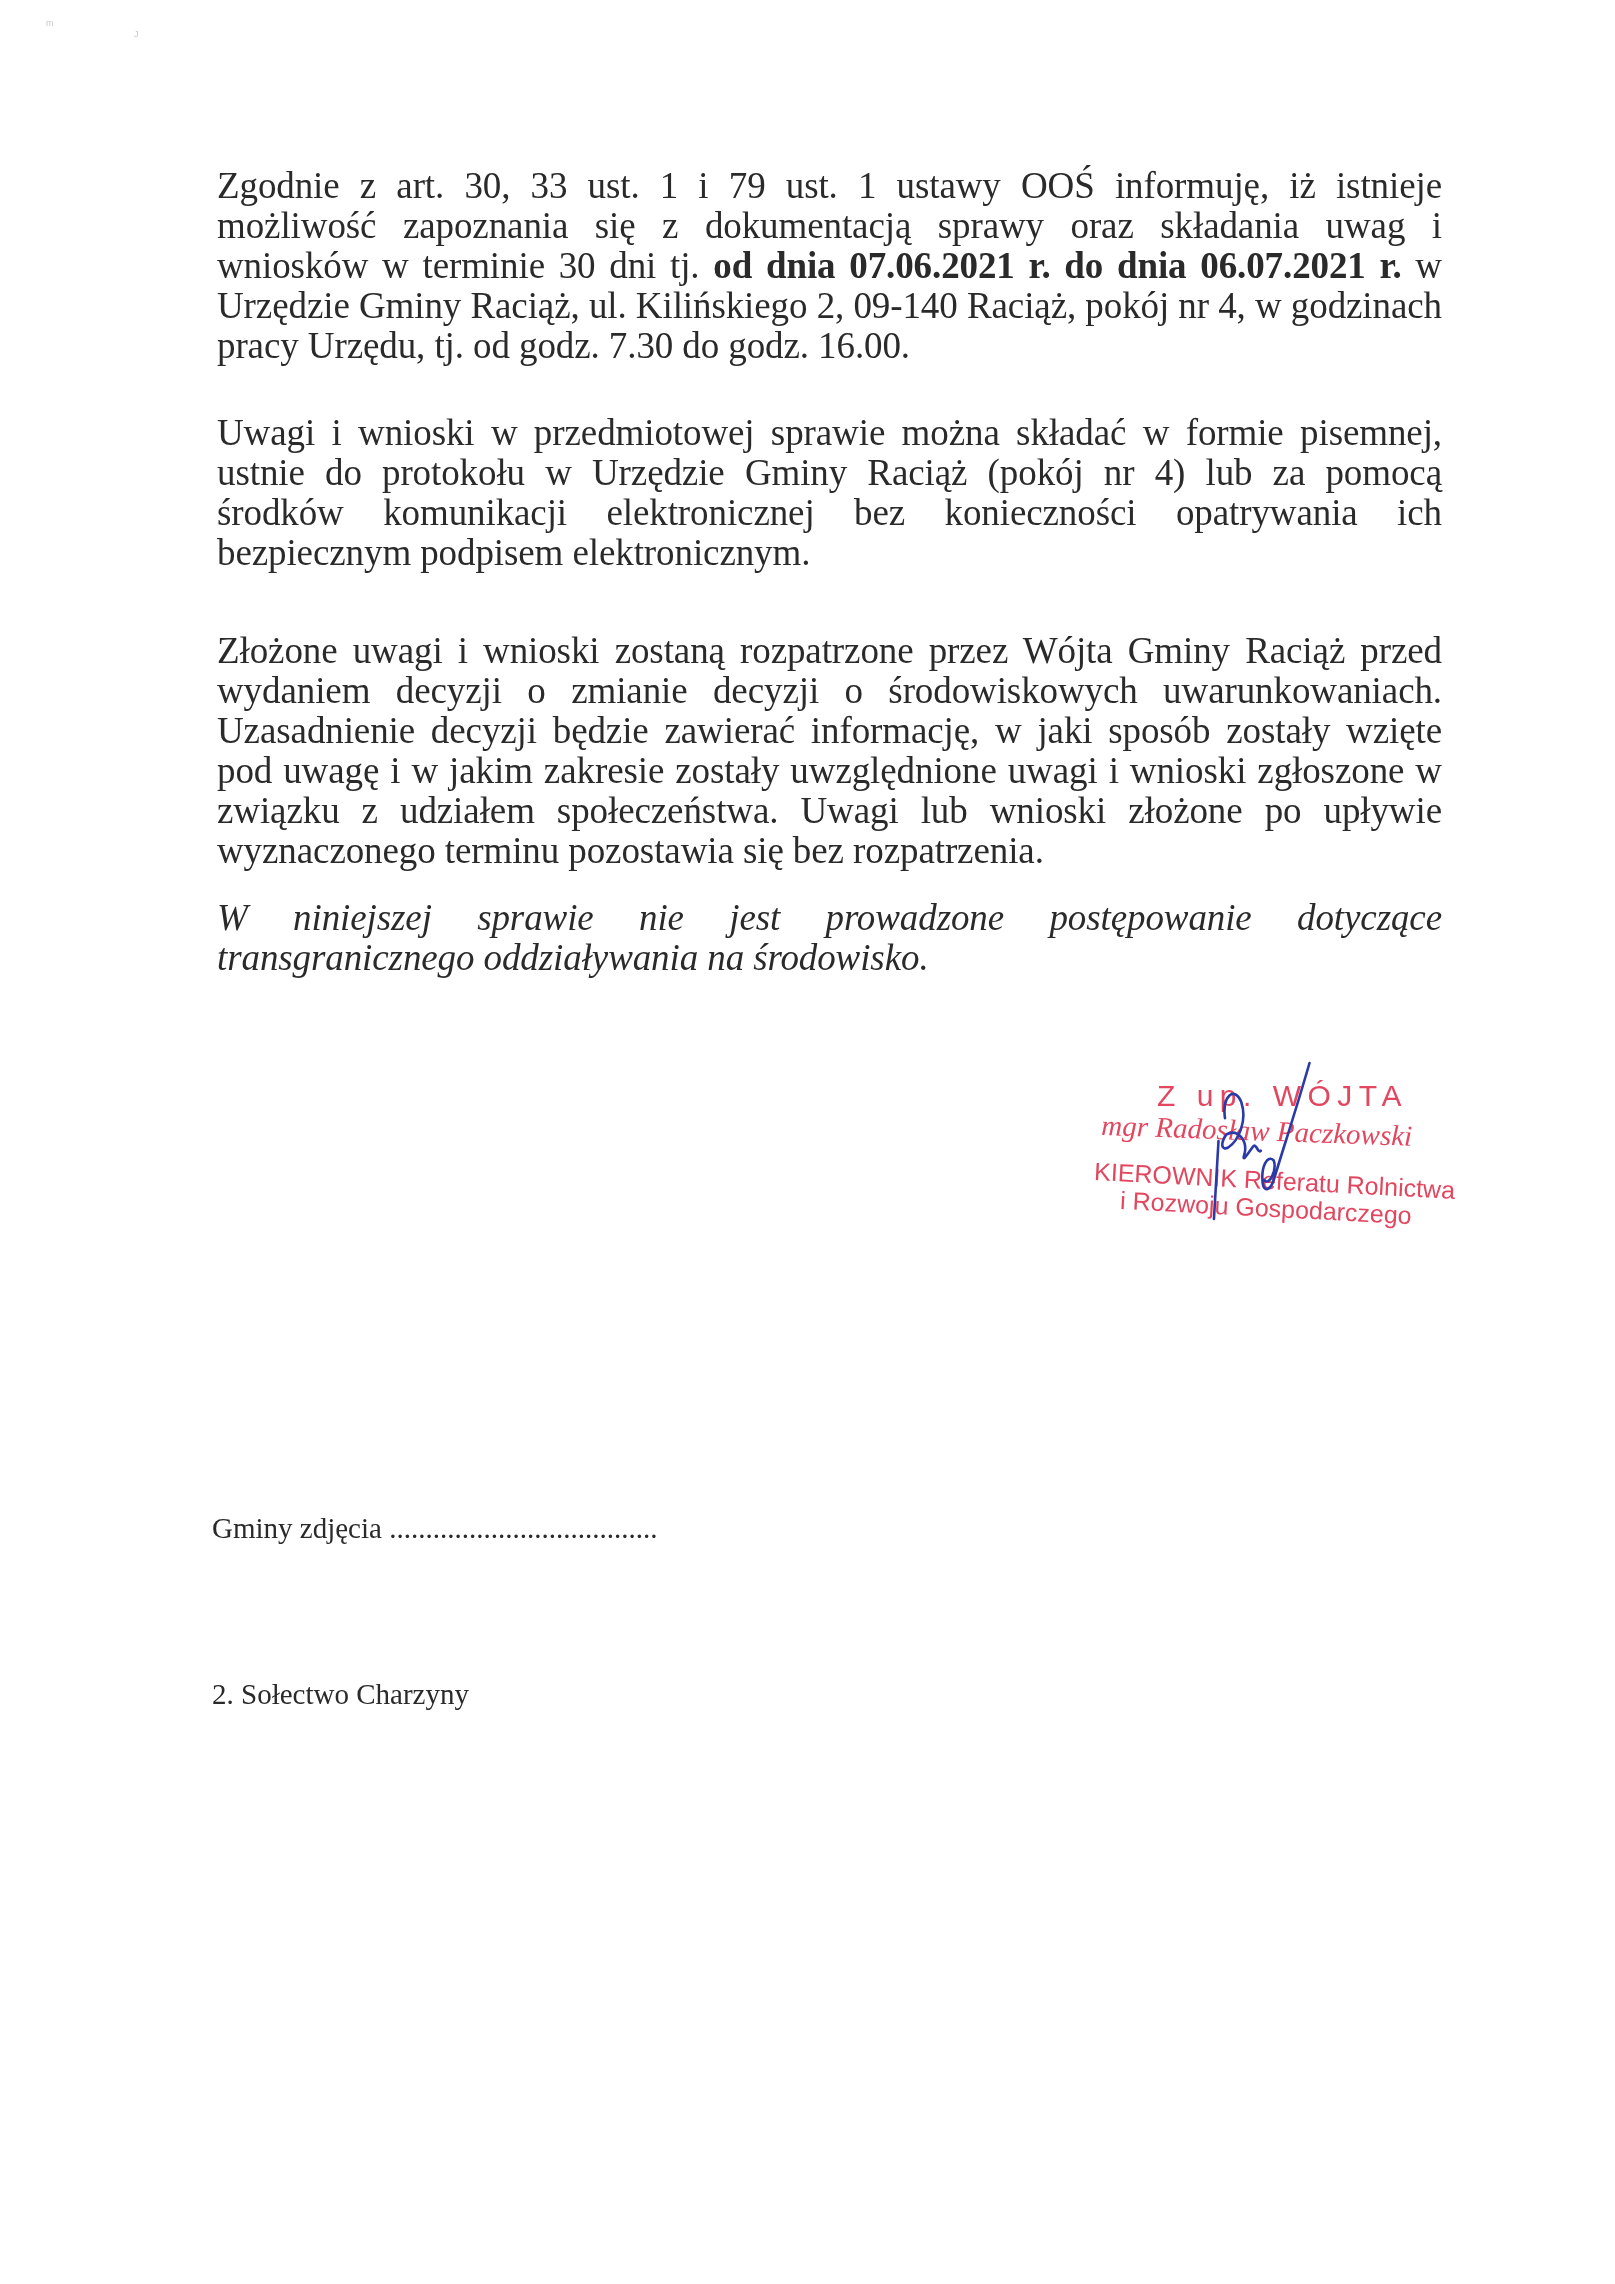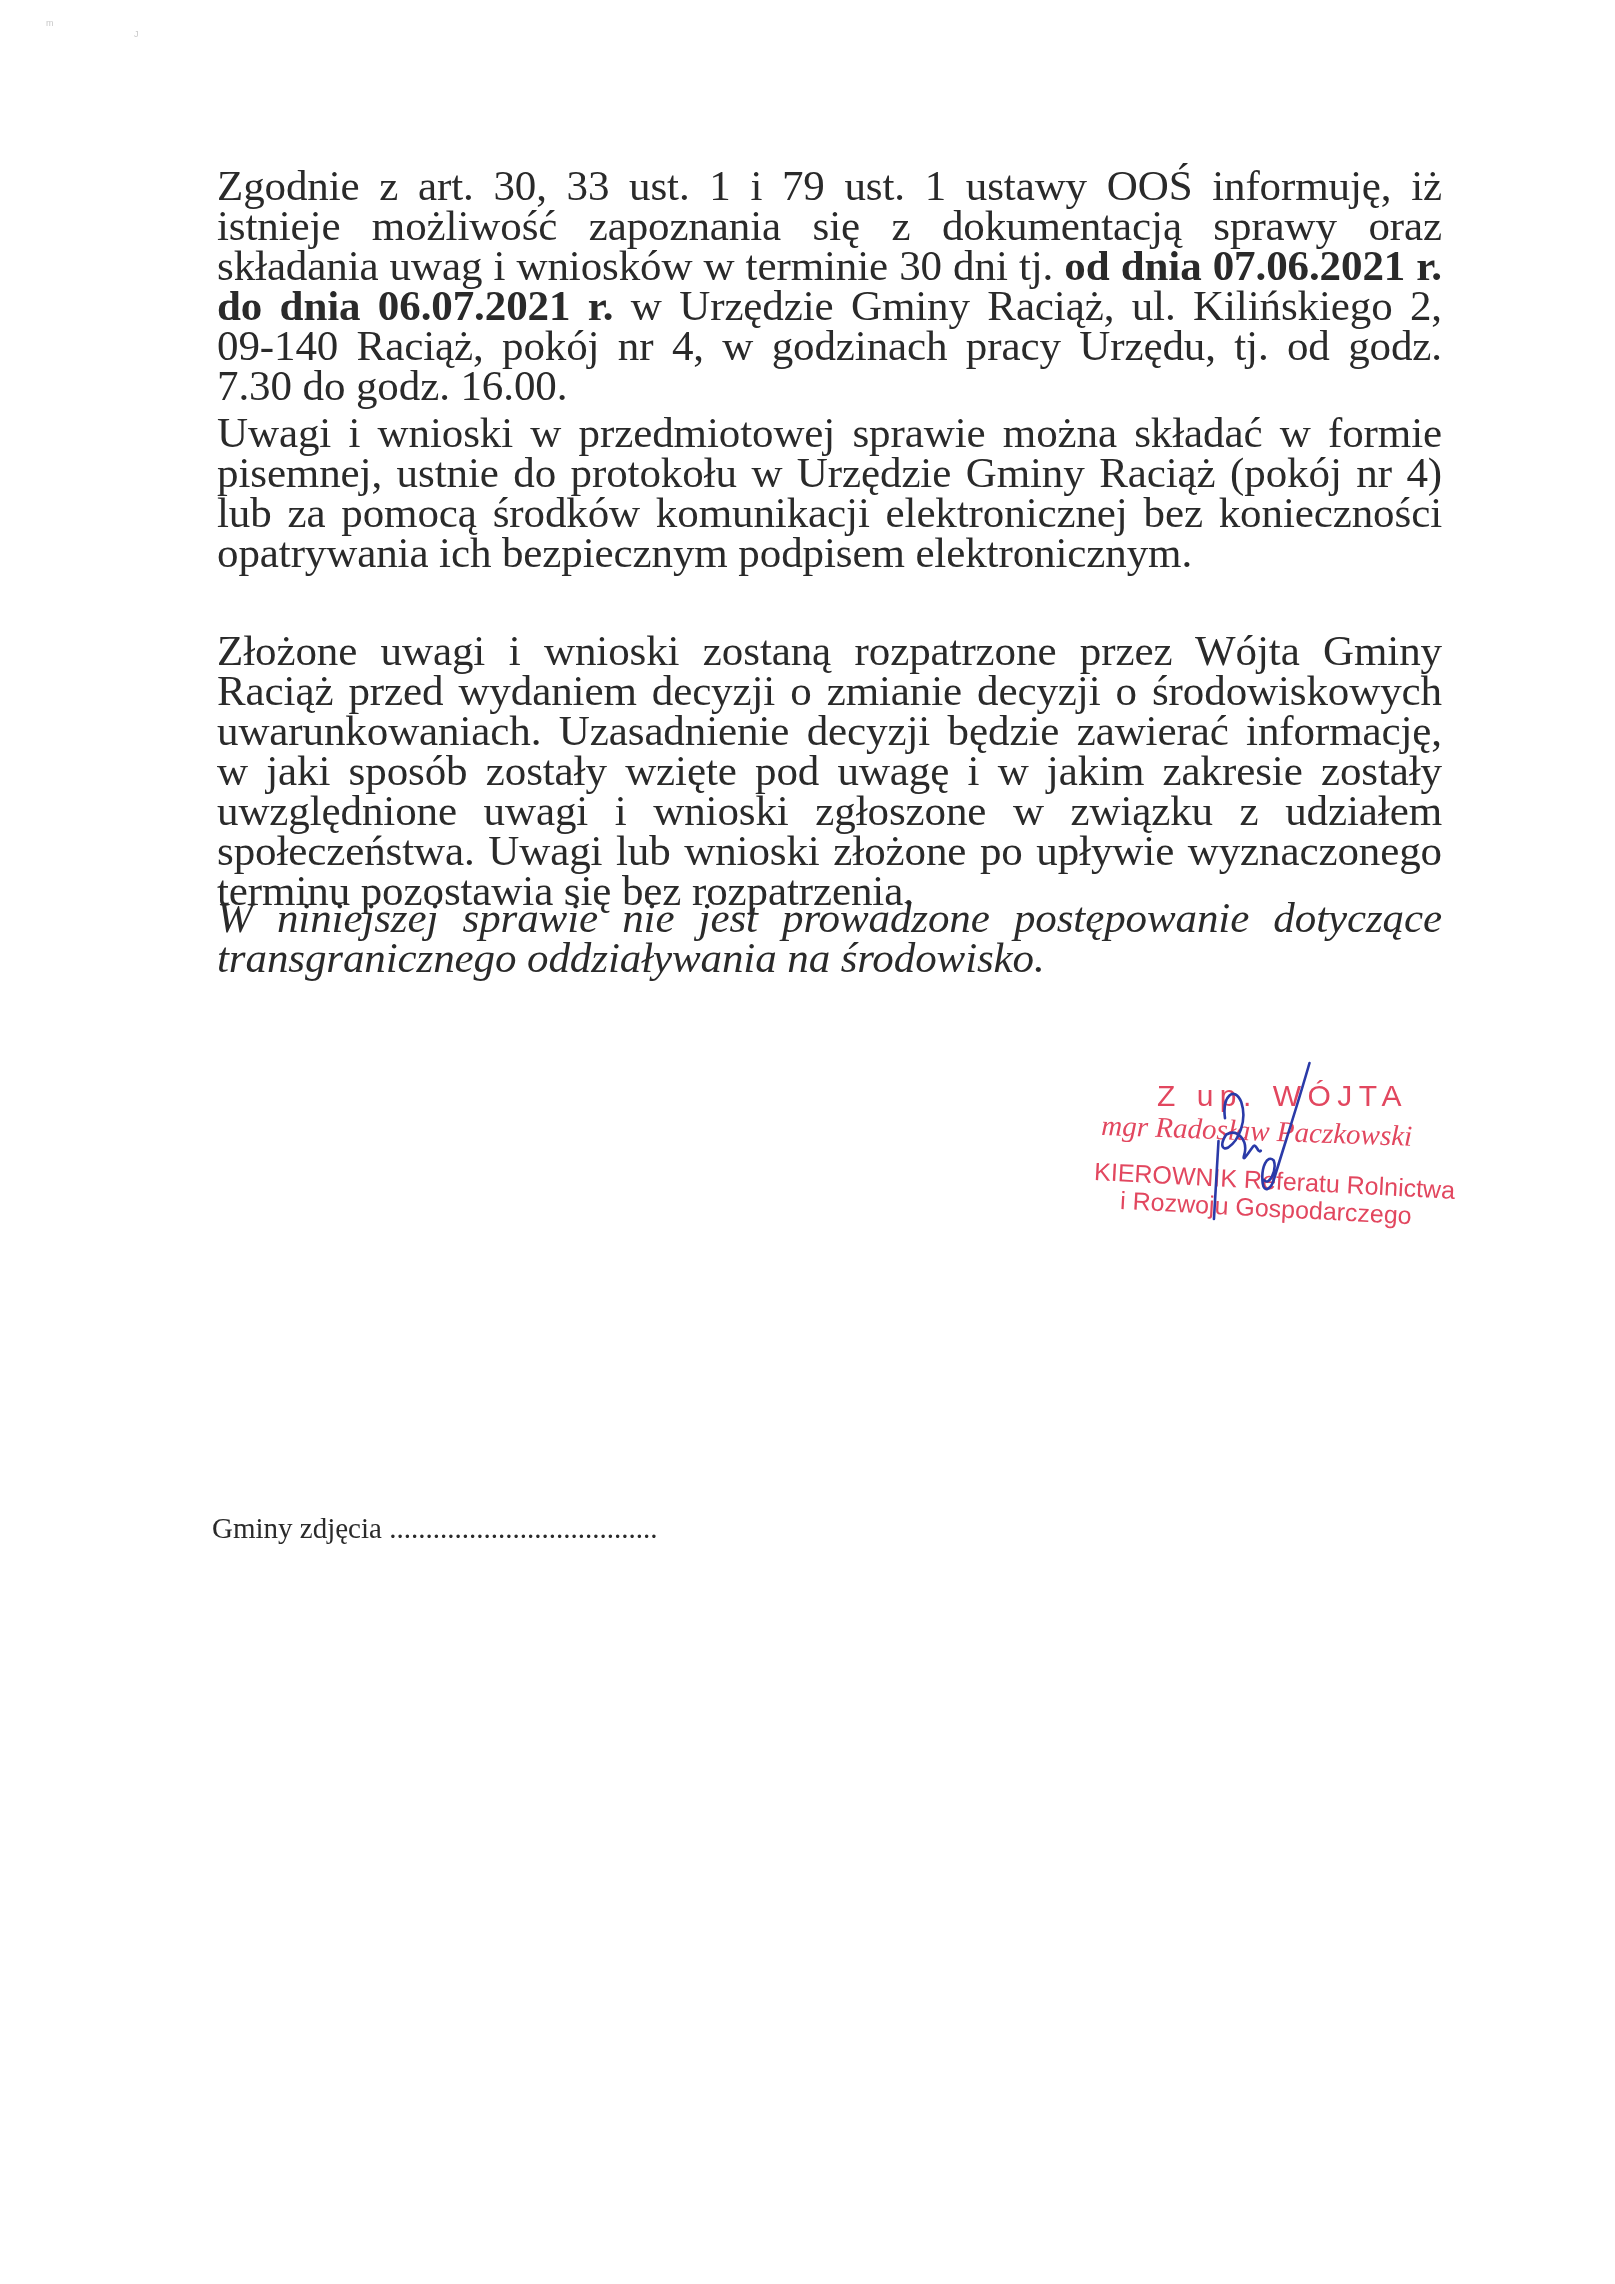--- a/index.html
+++ b/index.html
@@ -18,21 +18,21 @@
     .scan-mark {
       position: absolute;
       color: #c8c8c8;
       font-size: 9px;
       font-family: "Liberation Sans", sans-serif;
     }
     .body-text {
       position: absolute;
       left: 217px;
       width: 1225px;
-      font-size: 43px;
+      font-size: 37px;
       line-height: 40px;
       letter-spacing: -0.1px;
     }
     .para {
       margin: 0;
       text-align: justify;
       text-align-last: left;
     }
     .para b { font-weight: bold; }
     #p1 { top: 166px; }
@@ -136,14 +136,15 @@
            M 20 95 C 15 60, 35 45, 45 70 C 55 100, 40 130, 25 140 C 15 145, 12 135, 22 120
            M 22 120 C 40 110, 55 130, 50 150 C 45 165, 55 150, 62 140 C 68 130, 70 150, 75 145
            M 10 130 C 8 170, 5 210, 3 250" fill="none" stroke="#2a3aa8" stroke-width="4" stroke-linecap="round" stroke-linejoin="round"></path>
 </svg>
 
 <div id="posting" class="footer-text">
   <div>Gminy zdjęcia .....................................</div>
 </div>
 
 <div id="distribution" class="footer-text">
+  <div>2. Sołectwo Charzyny</div>
 </div>
 
 
 </body></html>

